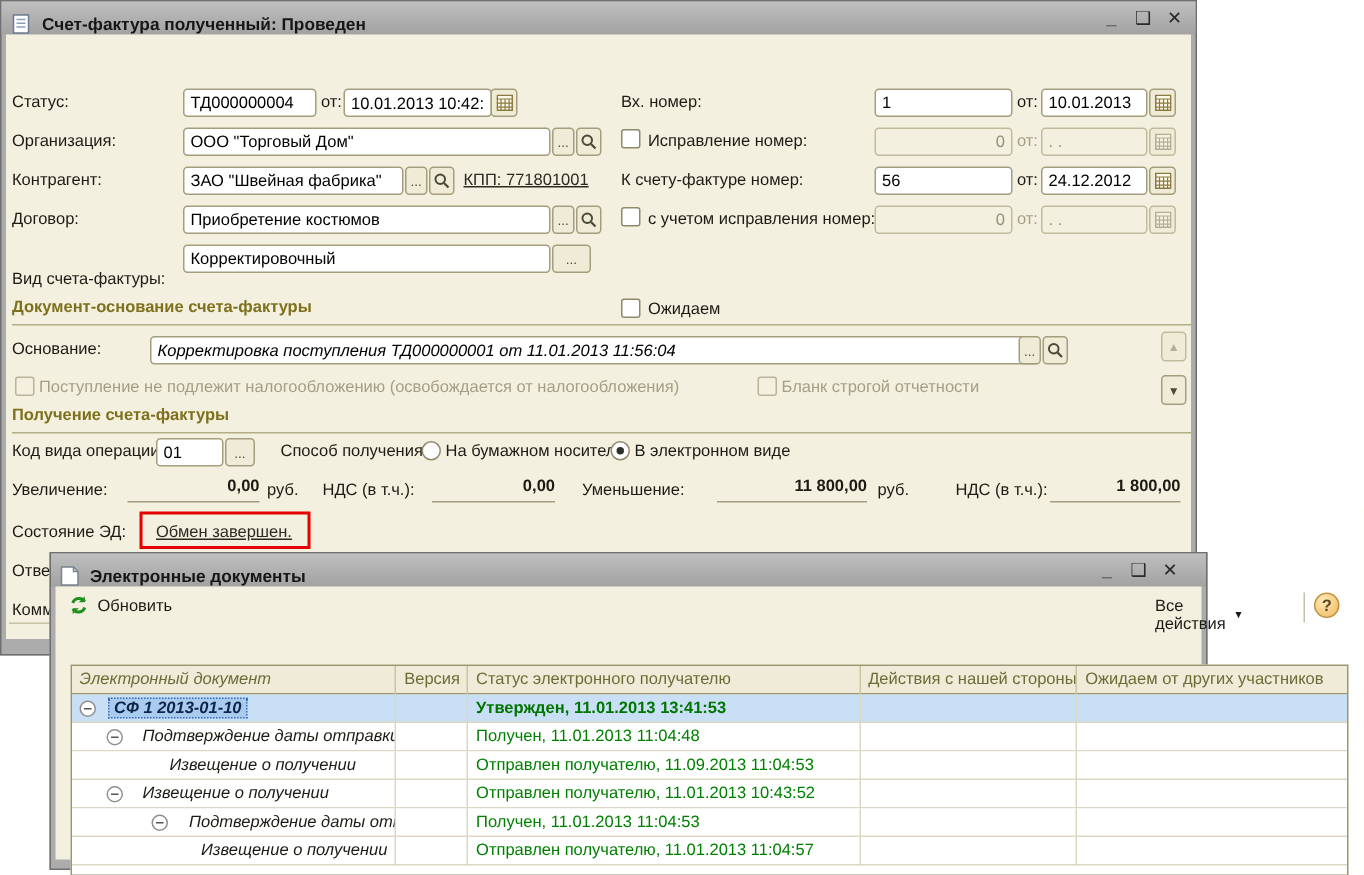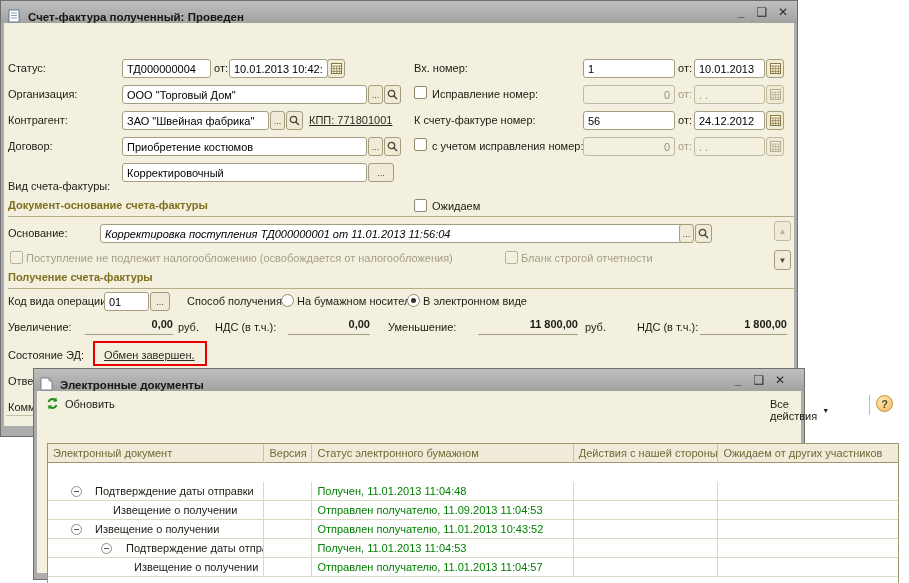--- a/index.html
+++ b/index.html
@@ -50,21 +50,21 @@
   .red-box { position:absolute; left:93px; top:341px; width:114px; height:25px; border:2px solid #e60000; z-index:30; }
 
   
   .tbl { position:absolute; left:10px; top:52px; width:852px; height:141px; border:1px solid #9b976e; background:#fff; }
   .thead { position:absolute; left:0; top:0; width:100%; height:19px; background:#f0ebd8; border-bottom:1px solid #9b976e;
            display:flex; color:#6c6c36; }
   .thead .cell { border-right:1px solid #c9c4a4; }
   .trow { position:absolute; left:0; width:100%; height:19px; display:flex; border-bottom:1px solid #dcd8c4; background:#fff; }
   .trow.selected { background:#c9dff6; }
   .cell { height:19px; line-height:18px; padding:0 5px; white-space:nowrap; overflow:hidden; position:relative; }
-  .c1 { width:217px; } .c2 { width:48px; } .c3 { width:262px; } .c4 { width:145px; } .c5 { width:180px; }
+  .c1 { width:217px;font-style:italic; } .c2 { width:48px; } .c3 { width:262px; } .c4 { width:145px; } .c5 { width:180px; }
   .trow .cell { border-right:1px solid #dcd8c4; }
   .green { color:#008000; }
   .status-bold { font-weight:bold; color:#007500; }
   .expander { position:absolute; top:4px; width:11px; height:11px; border:1px solid #8f8f8f; border-radius:50%; background:#fff; }
   .expander::after { content:""; position:absolute; left:2px; top:4px; width:5px; height:1px; background:#555; }
   .doc-label { position:absolute; top:0; line-height:18px; }
   .focus-box { background:#a9cbef; border:1px dotted #3d6fb4; font-weight:bold; color:#0e2547; padding:0 3px; }
 
   svg { display:block; }
 </style>
@@ -367,25 +367,35 @@
     </div>
     <div class="tsep" style="left:832px;top:4px;height:20px;"></div>
     <div style="position:absolute;left:839px;top:4px;cursor:pointer;">
       <span class="help-circle">?</span>
     </div>
 
     <div class="tbl">
       <div class="thead">
         <div class="cell c1">Электронный документ</div>
         <div class="cell c2">Версия</div>
-        <div class="cell c3">Статус электронного бумажном</div>
+        <div class="cell c3">Статус электронного получателю</div>
         <div class="cell c4">Действия с нашей стороны</div>
         <div class="cell c5" style="border-right:none;">Ожидаем от других участников</div>
       </div>
 
+      <div class="trow selected" style="top:19px;">
+        <div class="cell c1">
+          <span class="expander" style="left:5px;"></span>
+          <span class="doc-label" style="left:24px;"><span class="focus-box">СФ 1 2013-01-10</span></span>
+        </div>
+        <div class="cell c2"></div>
+        <div class="cell c3 status-bold">Утвержден, 11.01.2013 13:41:53</div>
+        <div class="cell c4"></div>
+        <div class="cell c5" style="border-right:none;"></div>
+      </div>
 
       <div class="trow" style="top:38px;">
         <div class="cell c1">
           <span class="expander" style="left:23px;"></span>
           <span class="doc-label" style="left:47px;">Подтверждение даты отправки</span>
         </div>
         <div class="cell c2"></div>
         <div class="cell c3 green">Получен, 11.01.2013 11:04:48</div>
         <div class="cell c4"></div>
         <div class="cell c5" style="border-right:none;"></div>

